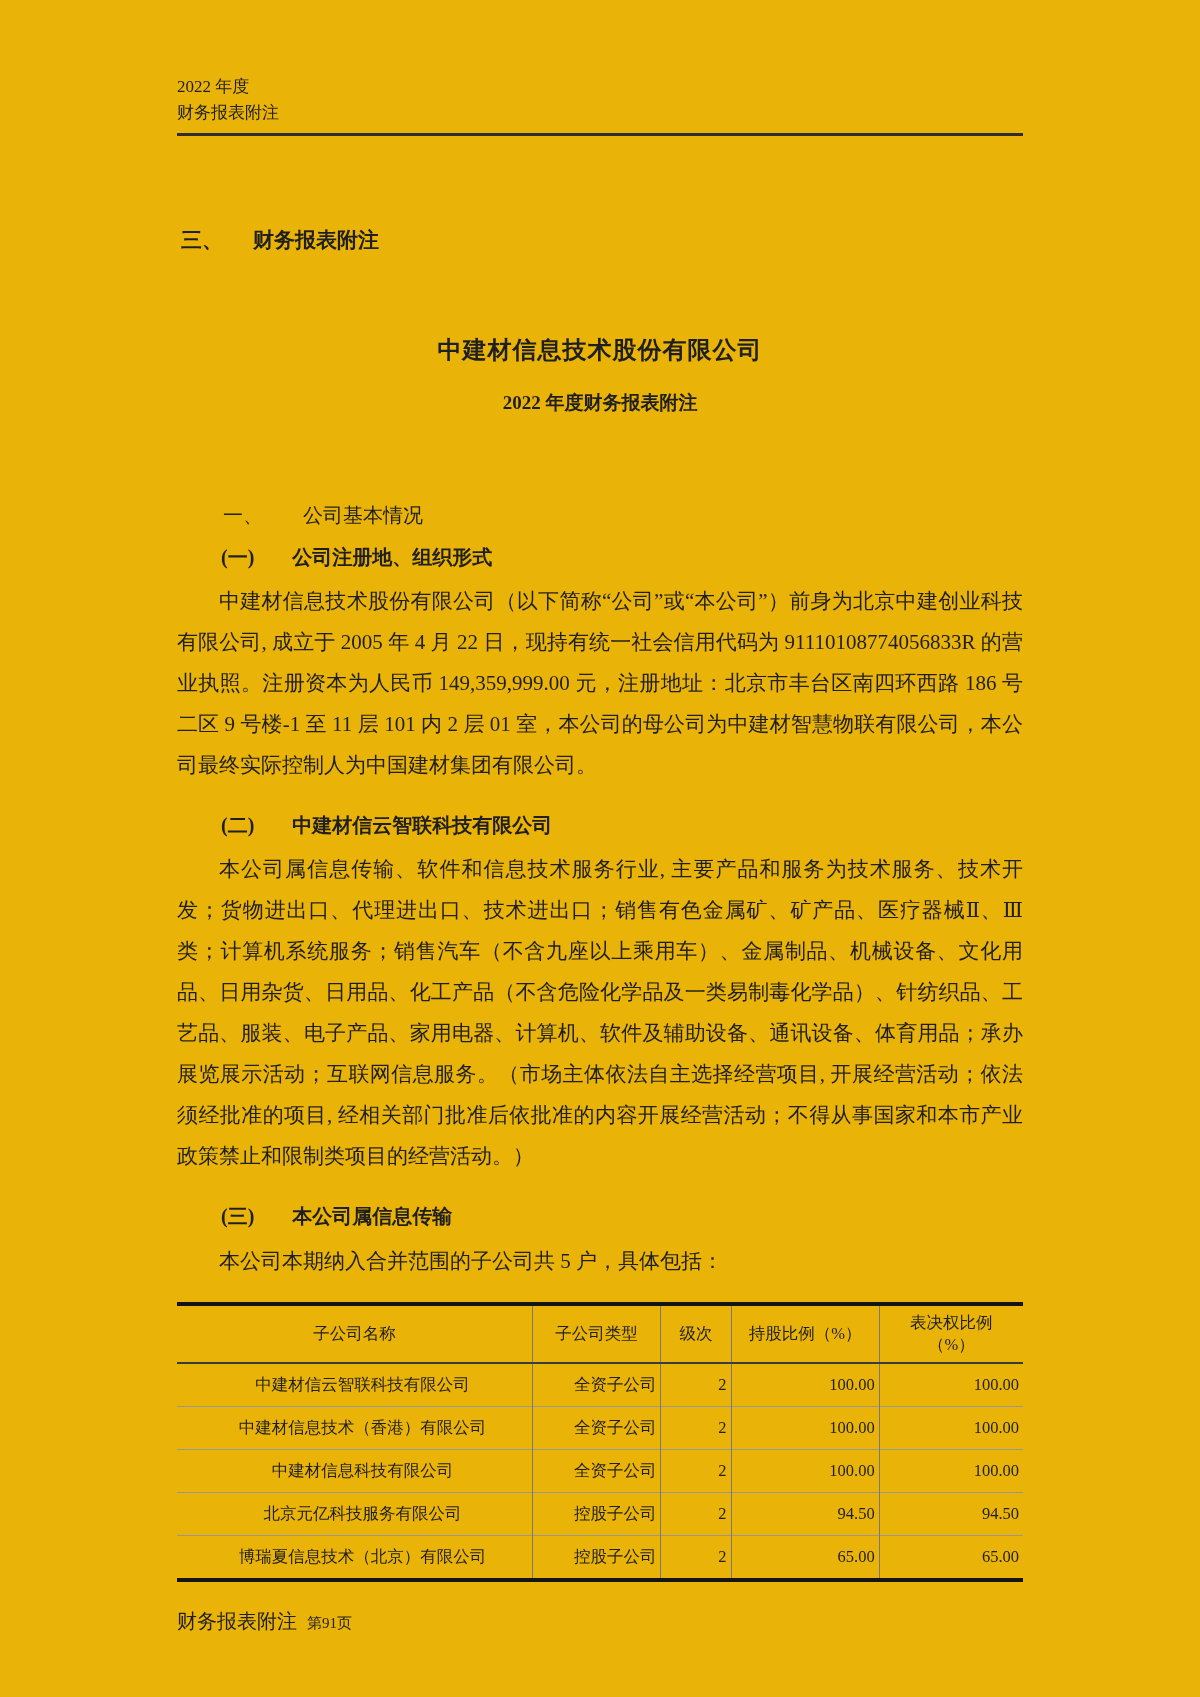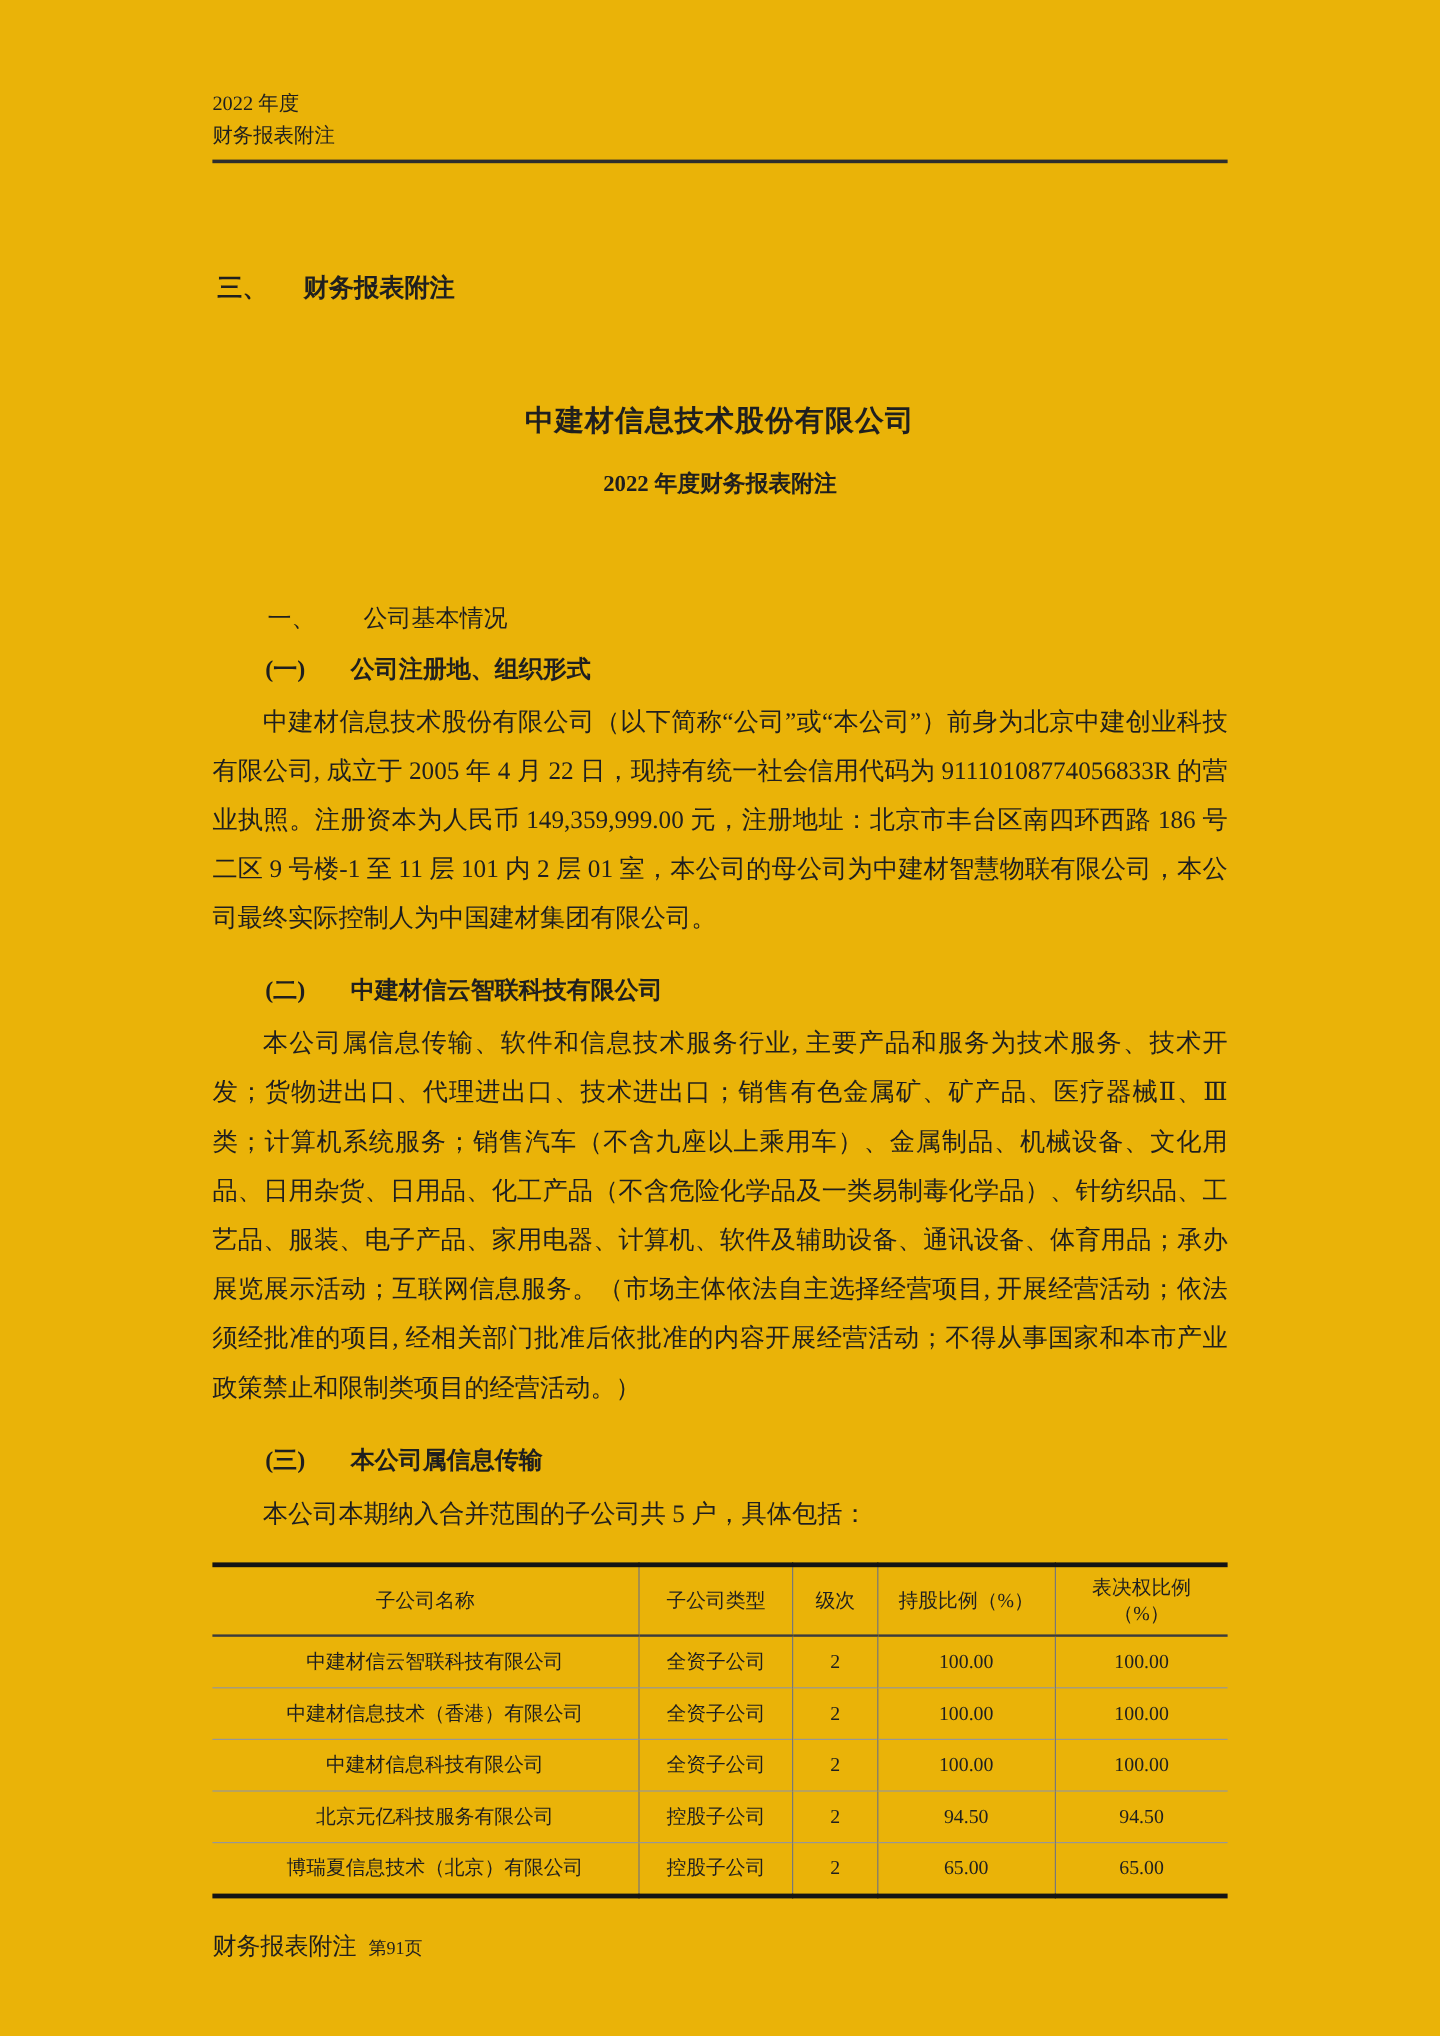--- a/index.html
+++ b/index.html
@@ -44,21 +44,21 @@
     border-top: 4px solid #141414;
     border-bottom: 4px solid #141414;
     font-size: 16.5px;
   }
   .subs-table th {
     font-weight: normal; text-align: center; vertical-align: middle;
     padding: 6px 4px; line-height: 22px;
     border-bottom: 2px solid #3c3c3c;
     white-space: pre-line;
   }
-  .subs-table td { height: 38px; text-align: center; padding: 2px 4px; vertical-align: middle; }
+  .subs-table td { height: 38px; text-align: right; padding: 2px 4px; vertical-align: middle; }
   .subs-table td.td-name { text-align: center; padding-left: 20px; }
   .subs-table th + th, .subs-table td + td { border-left: 1px solid #787878; }
   .subs-table tbody tr + tr td { border-top: 1px solid #979797; }
   
   .page-footer { margin-top: 26px; text-align: left; }
   .footer-title { font-size: 20px; }
   .footer-page { font-size: 15px; margin-left: 10px; }
 </style>
 </head>
 <body>

